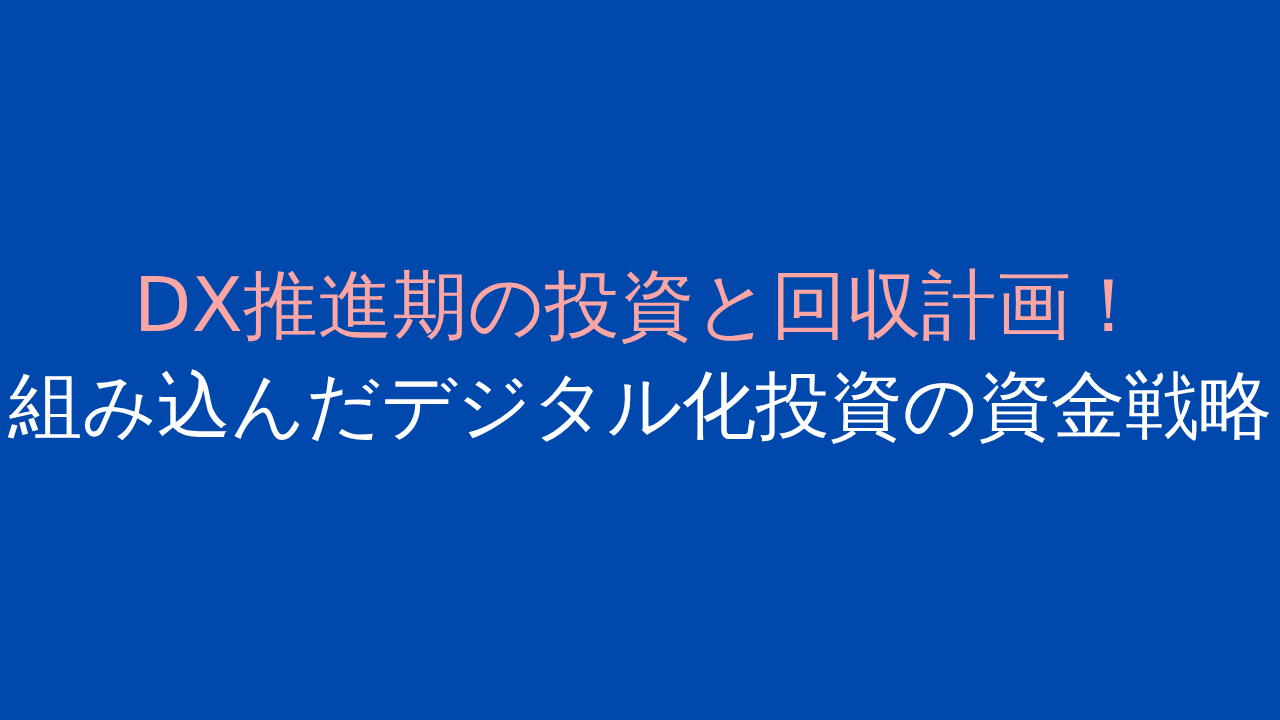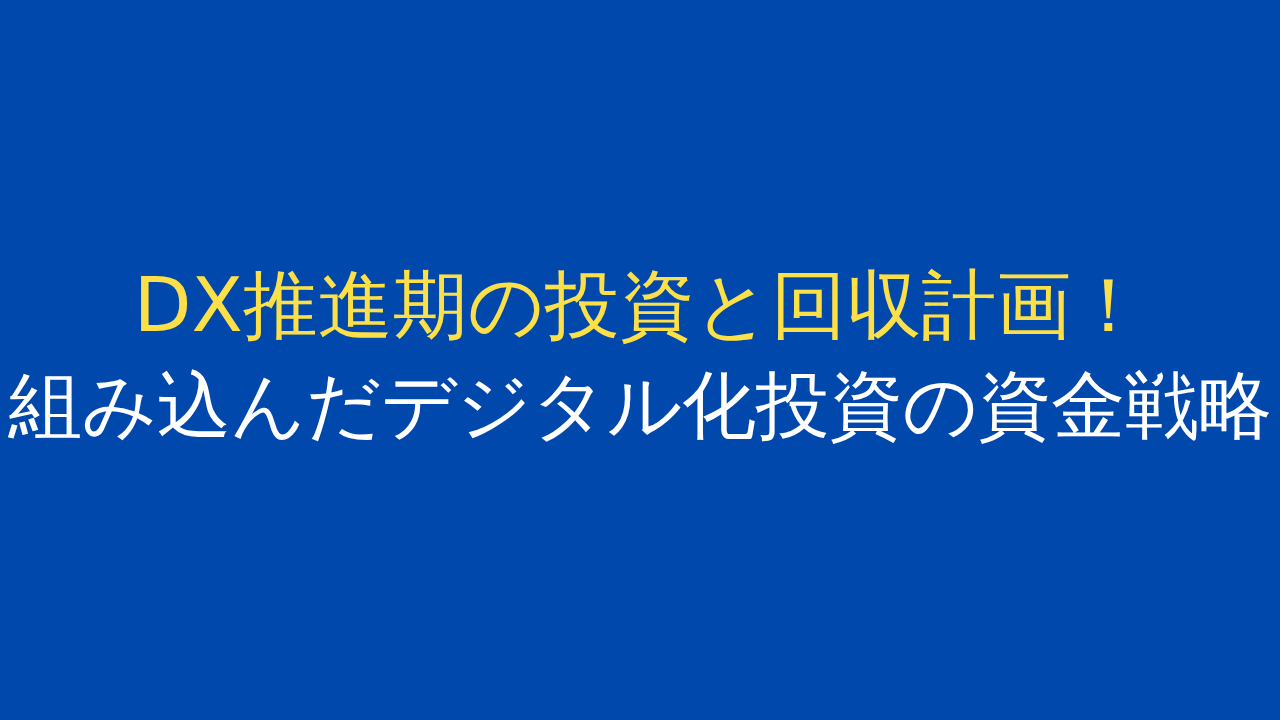--- a/index.html
+++ b/index.html
@@ -57,20 +57,20 @@
     letter-spacing: -0.5px;
   }
 </style>
 </head>
 <body style="background: rgb(1, 72, 172);">
 
 <div id="slide" style="background: rgb(1, 72, 172);">
 
   <div id="title-block">
 
-    <span class="title-line" style="color: #fde047;">DX推進期の投資と回収計画！</span>
+    <span class="title-line" style="color: #fca5a5;">DX推進期の投資と回収計画！</span>
 
 
     <span class="title-line title-line--wide" style="color: rgb(255, 255, 255);">組み込んだデジタル化投資の資金戦略</span>
 
   </div>
 
 </div>
 
 </body></html>

